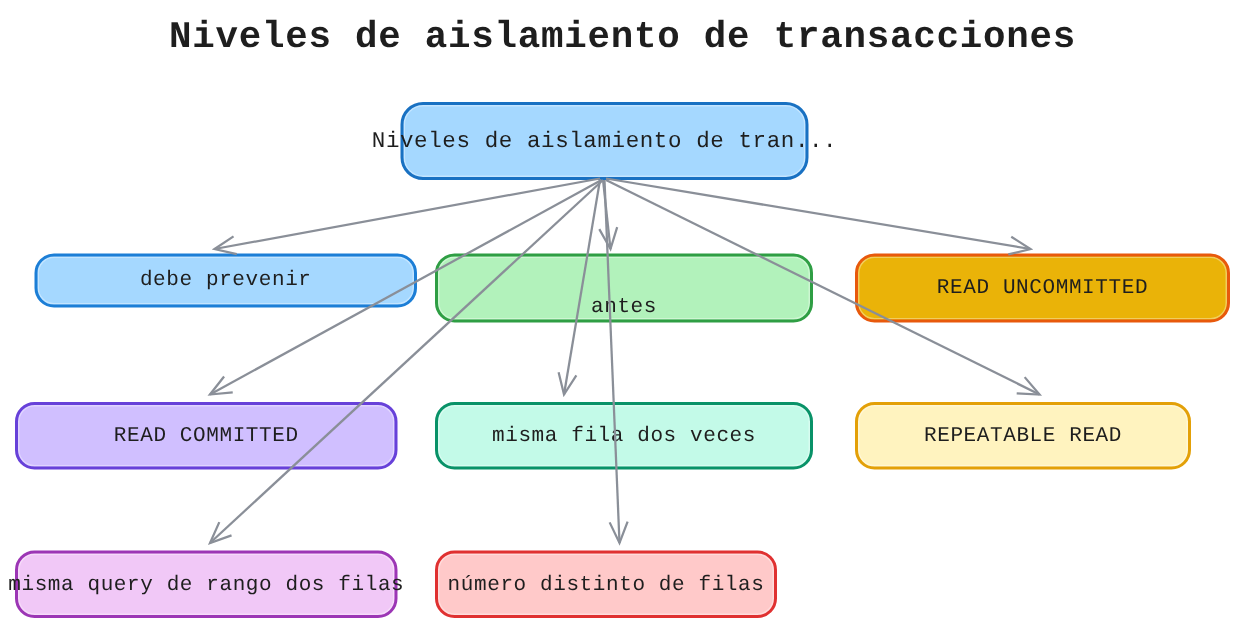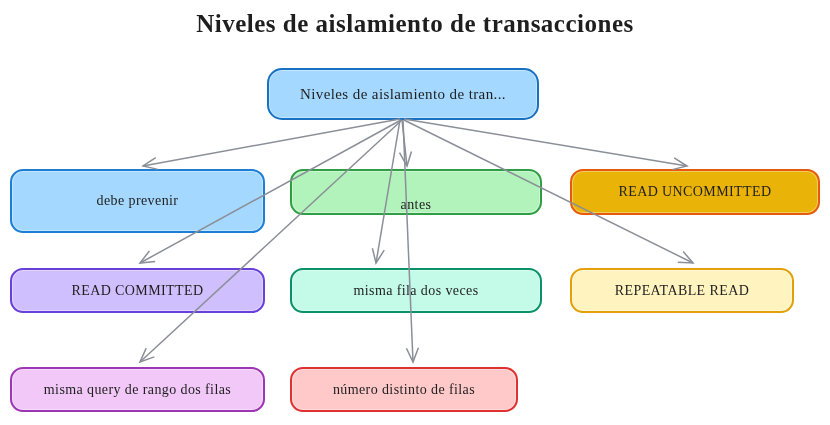--- a/index.html
+++ b/index.html
@@ -1,33 +1,33 @@
 <!DOCTYPE html>
 <html style="--edge-color: #8a8f98; --ink: #1e1e1e;"><head>
 <meta charset="utf-8">
 <style>
   html,body{margin:0;padding:0;background:#fff;}
   .canvas{
     position:relative;width:830px;height:425px;background:#fff;overflow:hidden;
-    font-family:Liberation Serif, serif;color:var(--ink,#1e1e1e);
+    font-family:Liberation Mono, monospace;color:var(--ink,#1e1e1e);
   }
   .title{
     position:absolute;top:10px;left:10px;width:810px;text-align:center;
     font-size:25px;font-weight:bold;letter-spacing:0.5px;
   }
   .node{
     position:absolute;display:flex;align-items:center;justify-content:center;
     border:2.5px solid #888;border-radius:13px;box-sizing:border-box;
     font-size:14px;letter-spacing:0.4px;text-align:center;
     box-shadow:inset 0 0 0 1px rgba(255,255,255,0.35);
   }
   .node .label{padding:0 8px;white-space:nowrap;}
   
   .n-root{left:267px;top:68px;width:272px;height:52px;border-radius:15px;font-size:15px;}
-  .n-debe{left:10px;top:169px;width:255px;height:64px;}
+  .n-debe{left:23px;top:169px;width:255px;height:36px;}
   .n-antes{left:290px;top:169px;width:252px;height:46px;align-items:flex-end;}
   .n-runc{left:570px;top:169px;width:250px;height:46px;}
   .n-rcom{left:10px;top:268px;width:255px;height:45px;}
   .n-fila{left:290px;top:268px;width:252px;height:45px;}
   .n-rrep{left:570px;top:268px;width:224px;height:45px;}
   .n-query{left:10px;top:367px;width:255px;height:45px;}
   .n-num{left:290px;top:367px;width:228px;height:45px;}
   svg.edges{position:absolute;left:0;top:0;z-index:5;pointer-events:none;}
   svg.edges line{stroke:var(--edge-color,#8a8f98);stroke-width:1.5;fill:none;}
   svg.edges .ah{stroke:var(--edge-color,#8a8f98);stroke-width:1.5;fill:none;}

